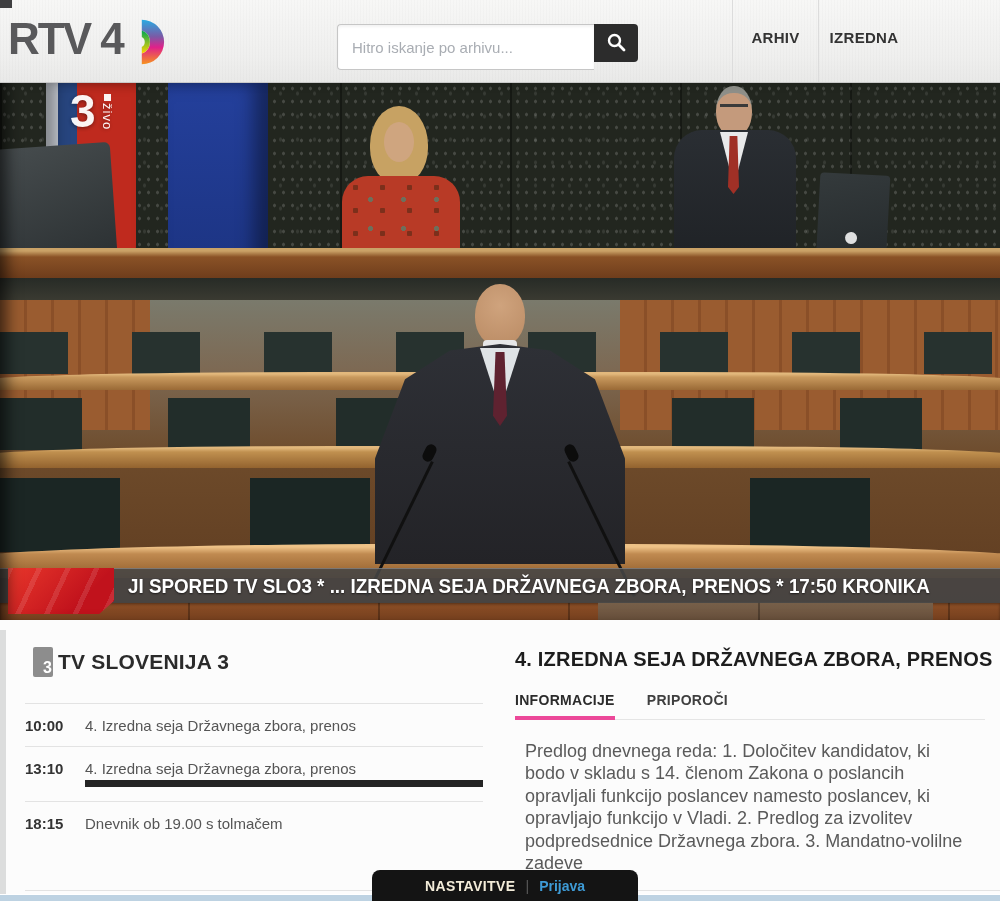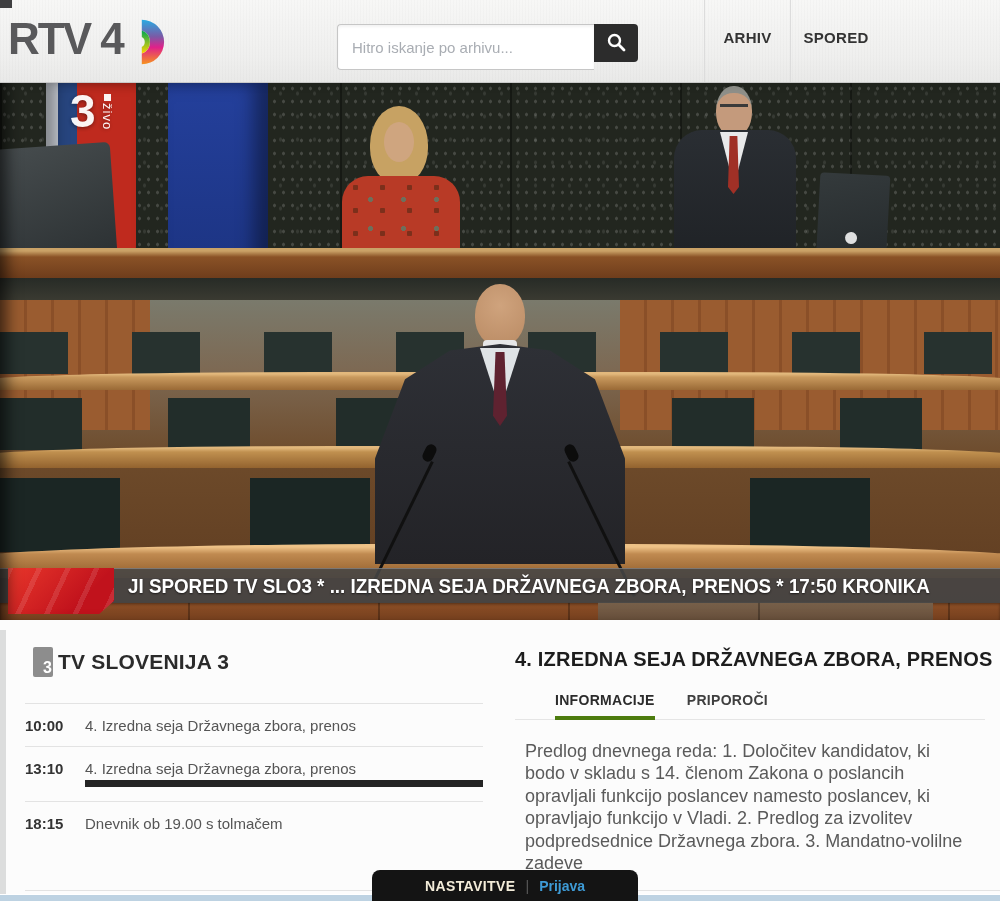--- a/index.html
+++ b/index.html
@@ -17,21 +17,21 @@
   .logo-text{font-size:44px;line-height:58px;font-weight:bold;color:#59595b;letter-spacing:-2px;}
   .logo-d{margin-left:3px;margin-top:1px;}
   .search-wrap{position:absolute;left:337px;top:24px;height:38px;display:flex;z-index:22;}
   .search-input{width:228px;height:36px;border:1px solid #c6c6c6;border-right:none;
     border-radius:4px 0 0 4px;padding:4px 14px;font-size:15px;color:#555;outline:none;
     background:#fff;box-shadow:inset 0 2px 3px rgba(0,0,0,0.05);
     font-family:"Liberation Sans",sans-serif;}
   .search-input::placeholder{color:#a9adb3;}
   .search-btn{width:44px;height:38px;border:none;background:#2c2c2c;border-radius:0 4px 4px 0;
     display:flex;align-items:center;justify-content:center;cursor:pointer;}
-  .nav{position:absolute;left:704px;top:0;width:254px;height:82px;display:flex;z-index:22;}
+  .nav{position:absolute;left:732px;top:0;width:254px;height:82px;display:flex;z-index:22;}
   .nav-cell{height:82px;display:flex;align-items:center;justify-content:center;
     border-left:1px solid #dcdcdc;cursor:pointer;}
   .nav-cell:nth-child(1){width:85px;}
   .nav-cell:nth-child(2){width:90px;}
   .nav-cell:nth-child(3){width:97px;}
   .nav-label{font-size:15px;font-weight:bold;color:#333;letter-spacing:0.3px;padding-bottom:4px;
     border-bottom:3px solid transparent;}
   .nav-cell.active .nav-label{border-bottom:3px solid #2f9ad6;}
 
   
@@ -167,21 +167,21 @@
   .sched-row .progress{position:absolute;left:60px;top:33px;width:398px;height:7px;background:#242424;}
   .sched-row .progress .fill{height:7px;background:#84a338;width:0;}
   .row-progress{padding-bottom:24px;}
 
   .details-title{position:absolute;left:515px;top:28px;font-size:20px;font-weight:bold;
     color:#1d1d1d;letter-spacing:0.2px;}
   .tabs{position:absolute;left:515px;top:72px;width:470px;border-bottom:1px solid #e5e5e5;
     display:flex;gap:32px;}
   .tab{font-size:14px;font-weight:bold;color:#3f3f3f;letter-spacing:0.3px;padding-bottom:8px;
     border-bottom:4px solid transparent;margin-bottom:-1px;cursor:pointer;}
-  .tab.active{color:#2b2b2b;border-bottom:4px solid #4d7c0f;margin-left:40px;}
+  .tab.active{color:#2b2b2b;border-bottom:4px solid #ec4899;}
   .details-desc{position:absolute;left:525px;top:120px;width:440px;font-size:18px;
     line-height:22.4px;color:#5a5a5a;}
 
   .hr-bottom{position:absolute;left:25px;top:270px;width:975px;height:1px;background:#e2e2e2;}
   .blue-strip{position:absolute;left:0;top:274px;width:1000px;height:7px;
     background:#bdd2e2;border-top:1px solid #fff;}
   .footer-bar{position:absolute;left:372px;top:250px;width:266px;height:31px;background:#141414;
     border-radius:8px 8px 0 0;display:flex;align-items:center;justify-content:center;gap:10px;z-index:5;}
   .footer-settings{font-size:14px;font-weight:bold;color:#f3ecd9;letter-spacing:0.4px;cursor:pointer;}
   .footer-div{color:#5a5a5a;font-size:14px;}
@@ -224,21 +224,21 @@
             <line x1="12.8" y1="12.8" x2="18" y2="18" stroke="#fff" stroke-width="2.8" stroke-linecap="round"></line>
           </svg>
         </span>
       </button>
     </div>
     <div class="nav">
       <div class="nav-cell">
         <span class="nav-label">ARHIV</span>
       </div>
       <div class="nav-cell">
-        <span class="nav-label">SPORED</span>
+        <span class="nav-label">IZREDNA</span>
       </div>
     </div>
   </div>
 
   <div class="player">
     <div class="wall"></div>
     <div class="flag-si"></div>
     <div class="flag-eu">
         <div class="stars"></div>
       </div>

